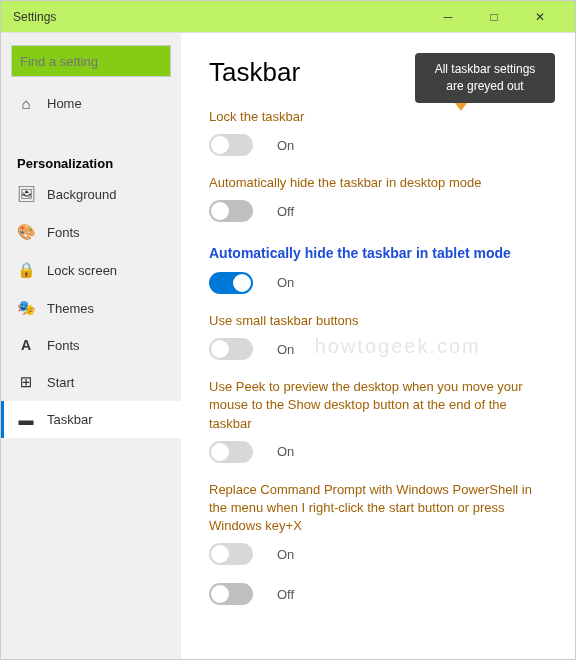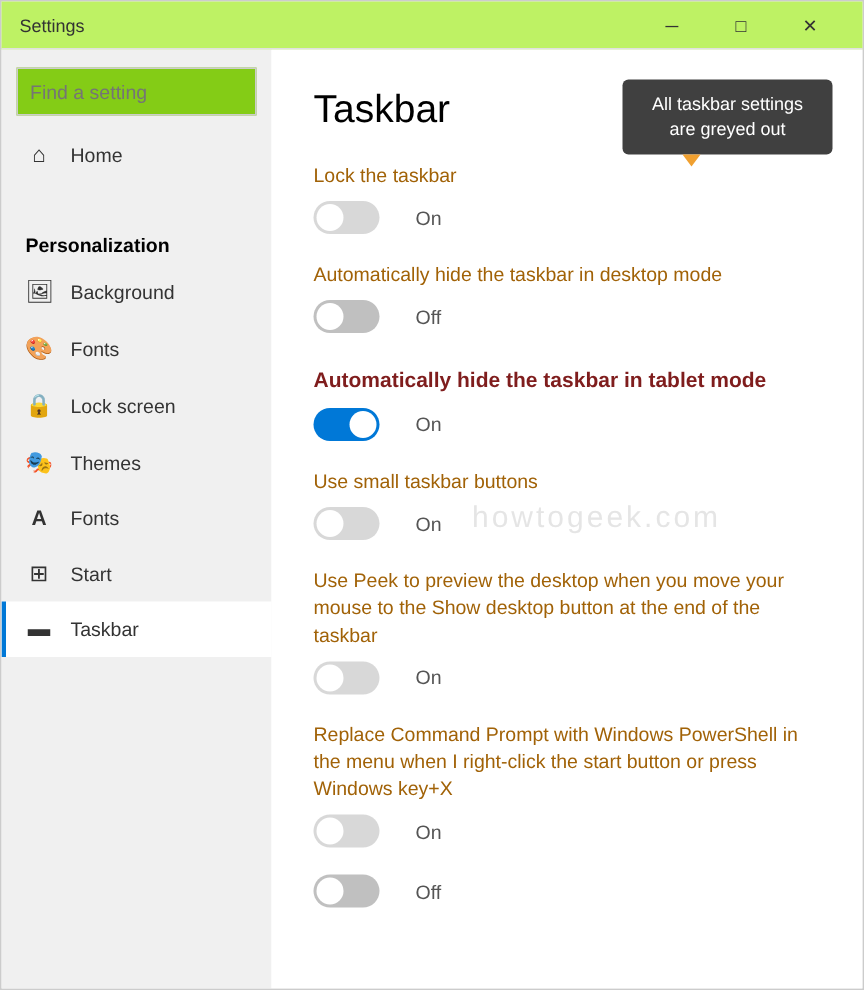--- a/index.html
+++ b/index.html
@@ -128,21 +128,21 @@
     }
     .setting-label {
       font-size: 13px;
       color: #a16207;
       margin-bottom: 8px;
       line-height: 1.4;
     }
     .setting-label.bold {
       font-weight: 600;
       font-size: 14px;
-      color: #7f1d1d;
+      color: #1d4ed8;
       margin-top: 22px;
     }
     .setting-row {
       display: flex;
       align-items: center;
       gap: 24px;
       margin-bottom: 18px;
     }
     .toggle {
       width: 44px;

